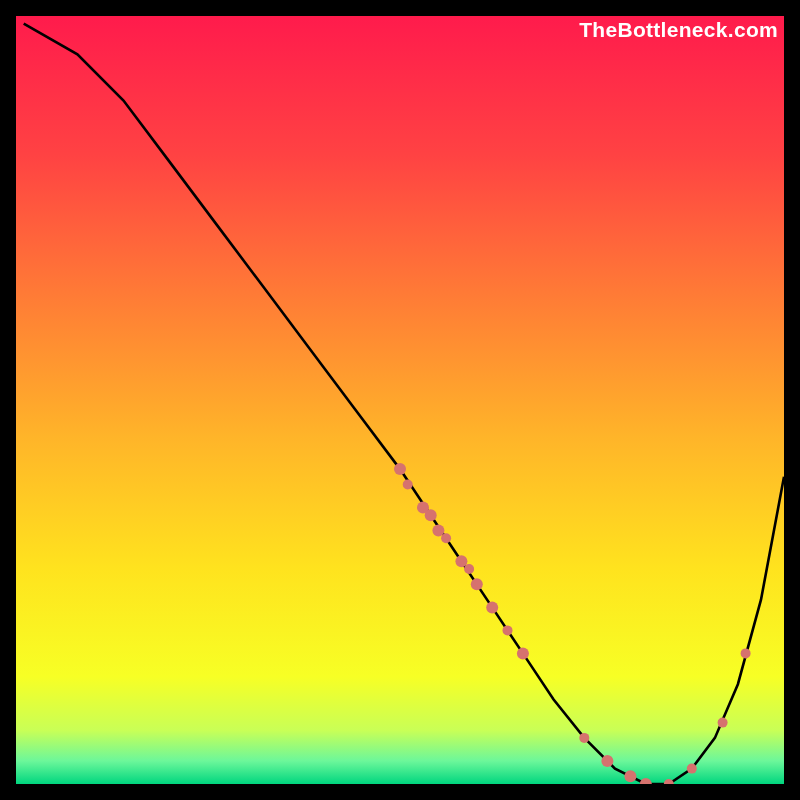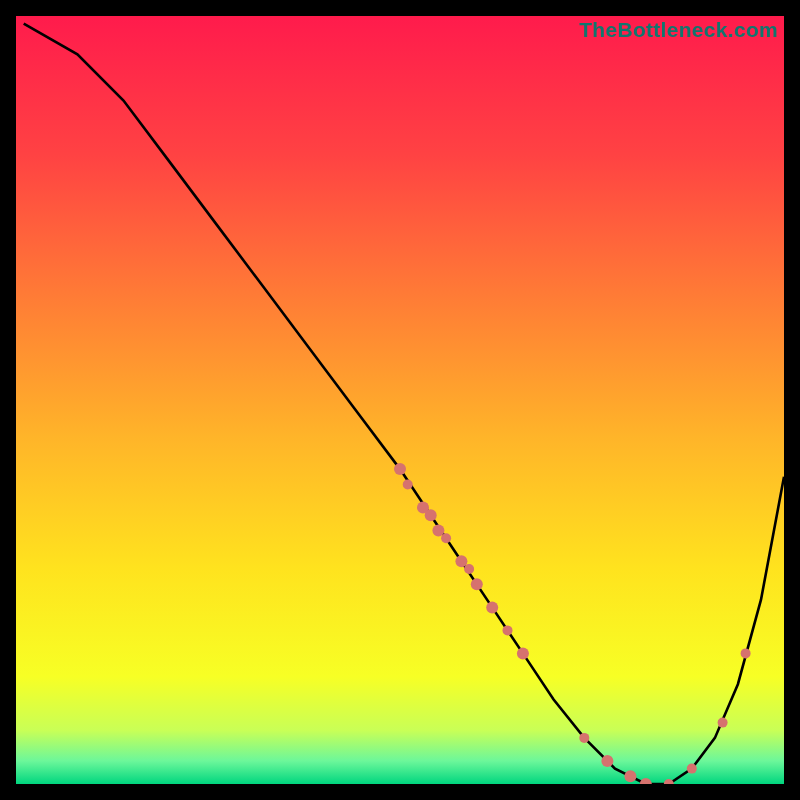--- a/index.html
+++ b/index.html
@@ -23,21 +23,21 @@
     position: absolute;
     left: 0;
     top: 0;
     width: 768px;
     height: 768px;
   }
   .watermark {
     position: absolute;
     top: 2px;
     right: 6px;
-    color: #0f766e;
+    color: #ffffff;
     font-size: 21px;
     font-weight: 600;
     letter-spacing: 0.3px;
     pointer-events: none;
   }
   svg.curve-layer {
     position: absolute;
     left: 0;
     top: 0;
     width: 768px;

